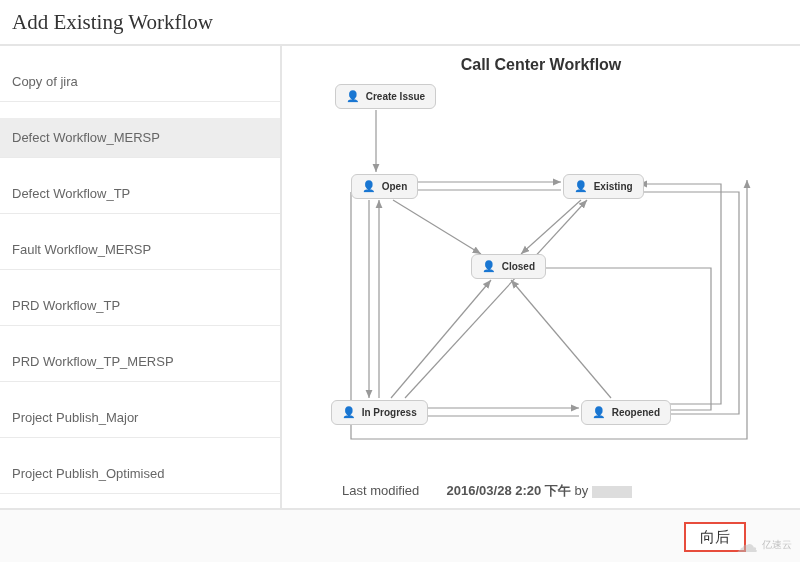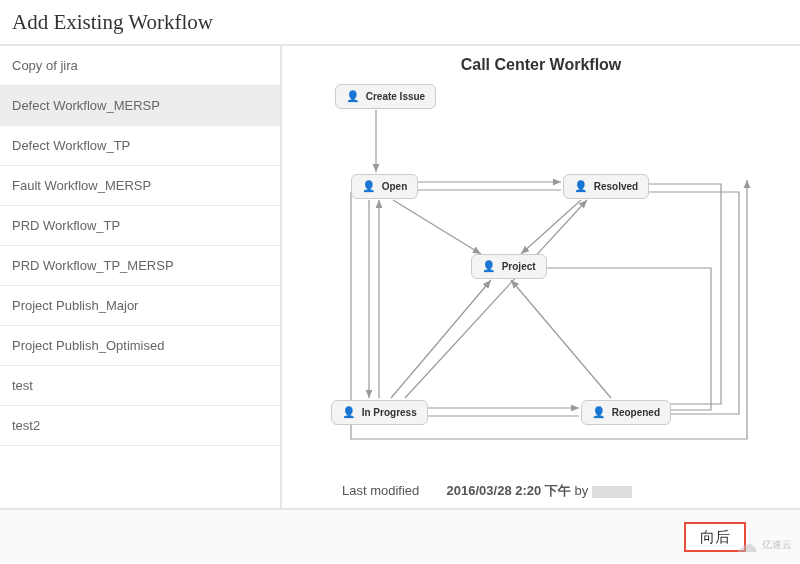--- a/index.html
+++ b/index.html
@@ -6,21 +6,21 @@
 body { font-family: Arial, sans-serif; width: 800px; height: 564px; overflow: hidden; background: #fff; position: relative; }
 .header { height: 44px; padding: 10px 12px; background: #fff; }
 .header h1 { font-size: 21px; font-weight: normal; color: #333; font-family: Liberation Serif, serif; }
 .content { display: flex; height: 464px; border-top: 2px solid #e5e5e5; }
 .sidebar { width: 282px; position: relative; overflow-y: scroll; border-right: 2px solid #e5e5e5; }
 .sidebar::-webkit-scrollbar { width: 16px; }
 .sidebar::-webkit-scrollbar-track { background: #f0f0f0; }
 .sidebar::-webkit-scrollbar-thumb { background: #c0c0c0; border: 2px solid #f0f0f0; }
 .sidebar::-webkit-scrollbar-button { background: #f0f0f0; height: 16px; display: block; }
 .sidebar::-webkit-scrollbar-button:vertical:decrement { background: #f0f0f0; }
-.wf-item { padding: 12px 12px; font-size: 13px; color: #666; border-bottom: 1px solid #eaeaea; cursor: pointer; }
+.wf-item { padding: 12px 12px; font-size: 13px; color: #666; border-bottom: 1px solid #eaeaea; cursor: pointer; margin-top: 16px; }
 .wf-item.selected { background: #ededed; }
 .main { flex: 1; position: relative; background: #fff; padding: 10px 0; }
 .diagram-title { text-align: center; font-size: 16px; font-weight: bold; color: #333; margin-bottom: 10px; }
 .diagram { position: relative; width: 420px; height: 370px; margin: 0 auto; }
 .status-box { position: absolute; background: #f4f4f4; border: 1px solid #ccc; border-radius: 6px; padding: 5px 10px; font-size: 10px; font-weight: bold; color: #333; display: flex; align-items: center; gap: 6px; white-space: nowrap; }
 .icon-person { font-size: 11px; }
 .s-create { top: 0; left: 4px; }
 .s-open { top: 90px; left: 20px; }
 .s-resolved { top: 90px; left: 232px; }
 .s-closed { top: 170px; left: 140px; }
@@ -100,25 +100,25 @@
       <div class="status-box s-create">
           <span class="icon-person">👤</span>
           <span>Create Issue</span>
         </div>
       <div class="status-box s-open">
           <span class="icon-person">👤</span>
           <span>Open</span>
         </div>
       <div class="status-box s-resolved">
           <span class="icon-person" style="color:#2a2">👤</span>
-          <span>Resolved</span>
+          <span>Existing</span>
         </div>
       <div class="status-box s-closed">
           <span class="icon-person" style="color:#2a2">👤</span>
-          <span>Project</span>
+          <span>Closed</span>
         </div>
       <div class="status-box s-inprogress">
           <span class="icon-person" style="color:#ca0">👤</span>
           <span>In Progress</span>
         </div>
       <div class="status-box s-reopened">
           <span class="icon-person" style="color:#ca0">👤</span>
           <span>Reopened</span>
         </div>
     </div>

